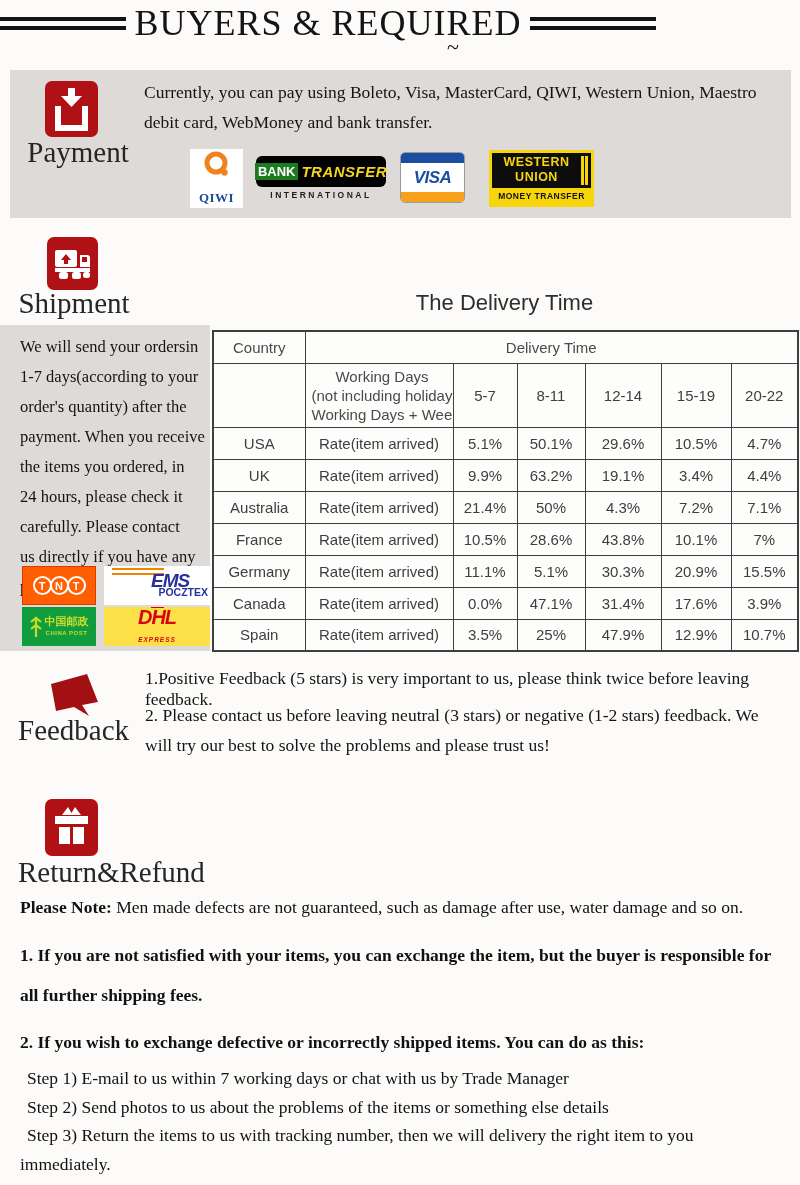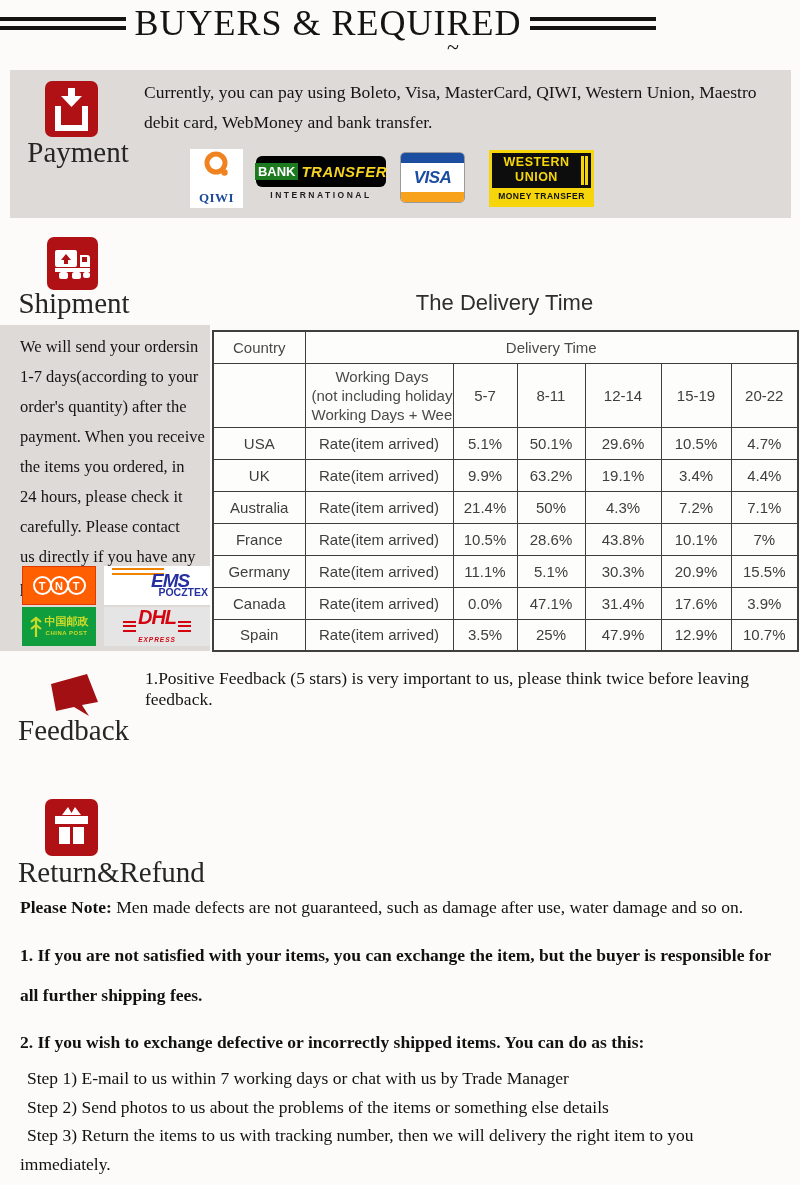--- a/index.html
+++ b/index.html
@@ -76,22 +76,22 @@
   .ems-stripes { position:absolute; left:8px; top:2px; width:52px; height:8px;
                  background:repeating-linear-gradient(#f08300 0 2px, transparent 2px 5px); }
   .ems-sub { position:absolute; right:2px; bottom:7px; color:#2430a0; font-family:"Liberation Sans", sans-serif;
              font-weight:bold; font-size:10.5px; }
   .logo-cnpost { left:22px; top:607px; width:74px; height:39px; background:#0f9d3e;
                  display:flex; align-items:center; justify-content:center; gap:3px; }
   .cn-emblem { width:12px; height:22px; }
   .cn-text { color:#cadb2a; font-weight:bold; font-size:11px; line-height:12px; text-align:center;
              font-family:"Liberation Sans", sans-serif; }
   .cn-sub { font-size:6px; letter-spacing:0.5px; display:block; font-weight:bold; }
-  .logo-dhl { left:104px; top:607px; width:106px; height:39px; background:#e5e5e5;
-              display:flex; align-items:center; justify-content:center; position:absolute; }
+  .logo-dhl { left:104px; top:607px; width:106px; height:39px; background:#fde047;
+              display:flex; align-items:center; justify-content:center; position:absolute;flex-direction:column; }
   .dhl-stripe { width:13px; height:11px;
                 background:repeating-linear-gradient(#d40511 0 2px, transparent 2px 4.5px); }
   .dhl-center { text-align:center; margin:0 2px; }
   .dhl-word { color:#d40511; font-family:"Liberation Sans", sans-serif; font-weight:bold;
               font-style:italic; font-size:20px; letter-spacing:-1px; line-height:18px; }
   .dhl-sub { color:#d40511; font-family:"Liberation Sans", sans-serif; font-weight:bold;
              font-style:italic; font-size:6.5px; letter-spacing:1px; }
   
   .delivery-title { position:absolute; left:212px; top:290px; width:585px; text-align:center;
                     font-family:"Liberation Sans", sans-serif; font-size:22px; color:#2d2d2d; }
@@ -332,20 +332,21 @@
       </tr>
     </tbody>
       </table>
   </div>
 
   <svg class="tile fb-icon" viewBox="0 0 108 92">
     <polygon points="10,26 82,6 104,62 72,68 86,90 56,72 20,80" fill="#a31013"></polygon>
   </svg>
   <div class="section-label fb-label">Feedback</div>
   <p class="fb-p1">1.Positive Feedback (5 stars) is very important to us, please think twice before leaving feedback.</p>
+  <p class="fb-p2">2. Please contact us before leaving neutral (3 stars) or negative  (1-2 stars) feedback. We will try our best to solve the problems and please trust us!</p>
 
   <svg class="tile rr-icon" viewBox="0 0 53 57">
     <rect width="53" height="57" rx="7" fill="#b01115"></rect>
     <path d="M17 16 L23 8 L26.5 14 L30 8 L36 16 Z" fill="#fff"></path>
     <rect x="10" y="17" width="33" height="8" fill="#fff"></rect>
     <rect x="14" y="28" width="11" height="17" fill="#fff"></rect>
     <rect x="28" y="28" width="11" height="17" fill="#fff"></rect>
   </svg>
   <div class="section-label rr-label">Return&amp;Refund</div>
 

